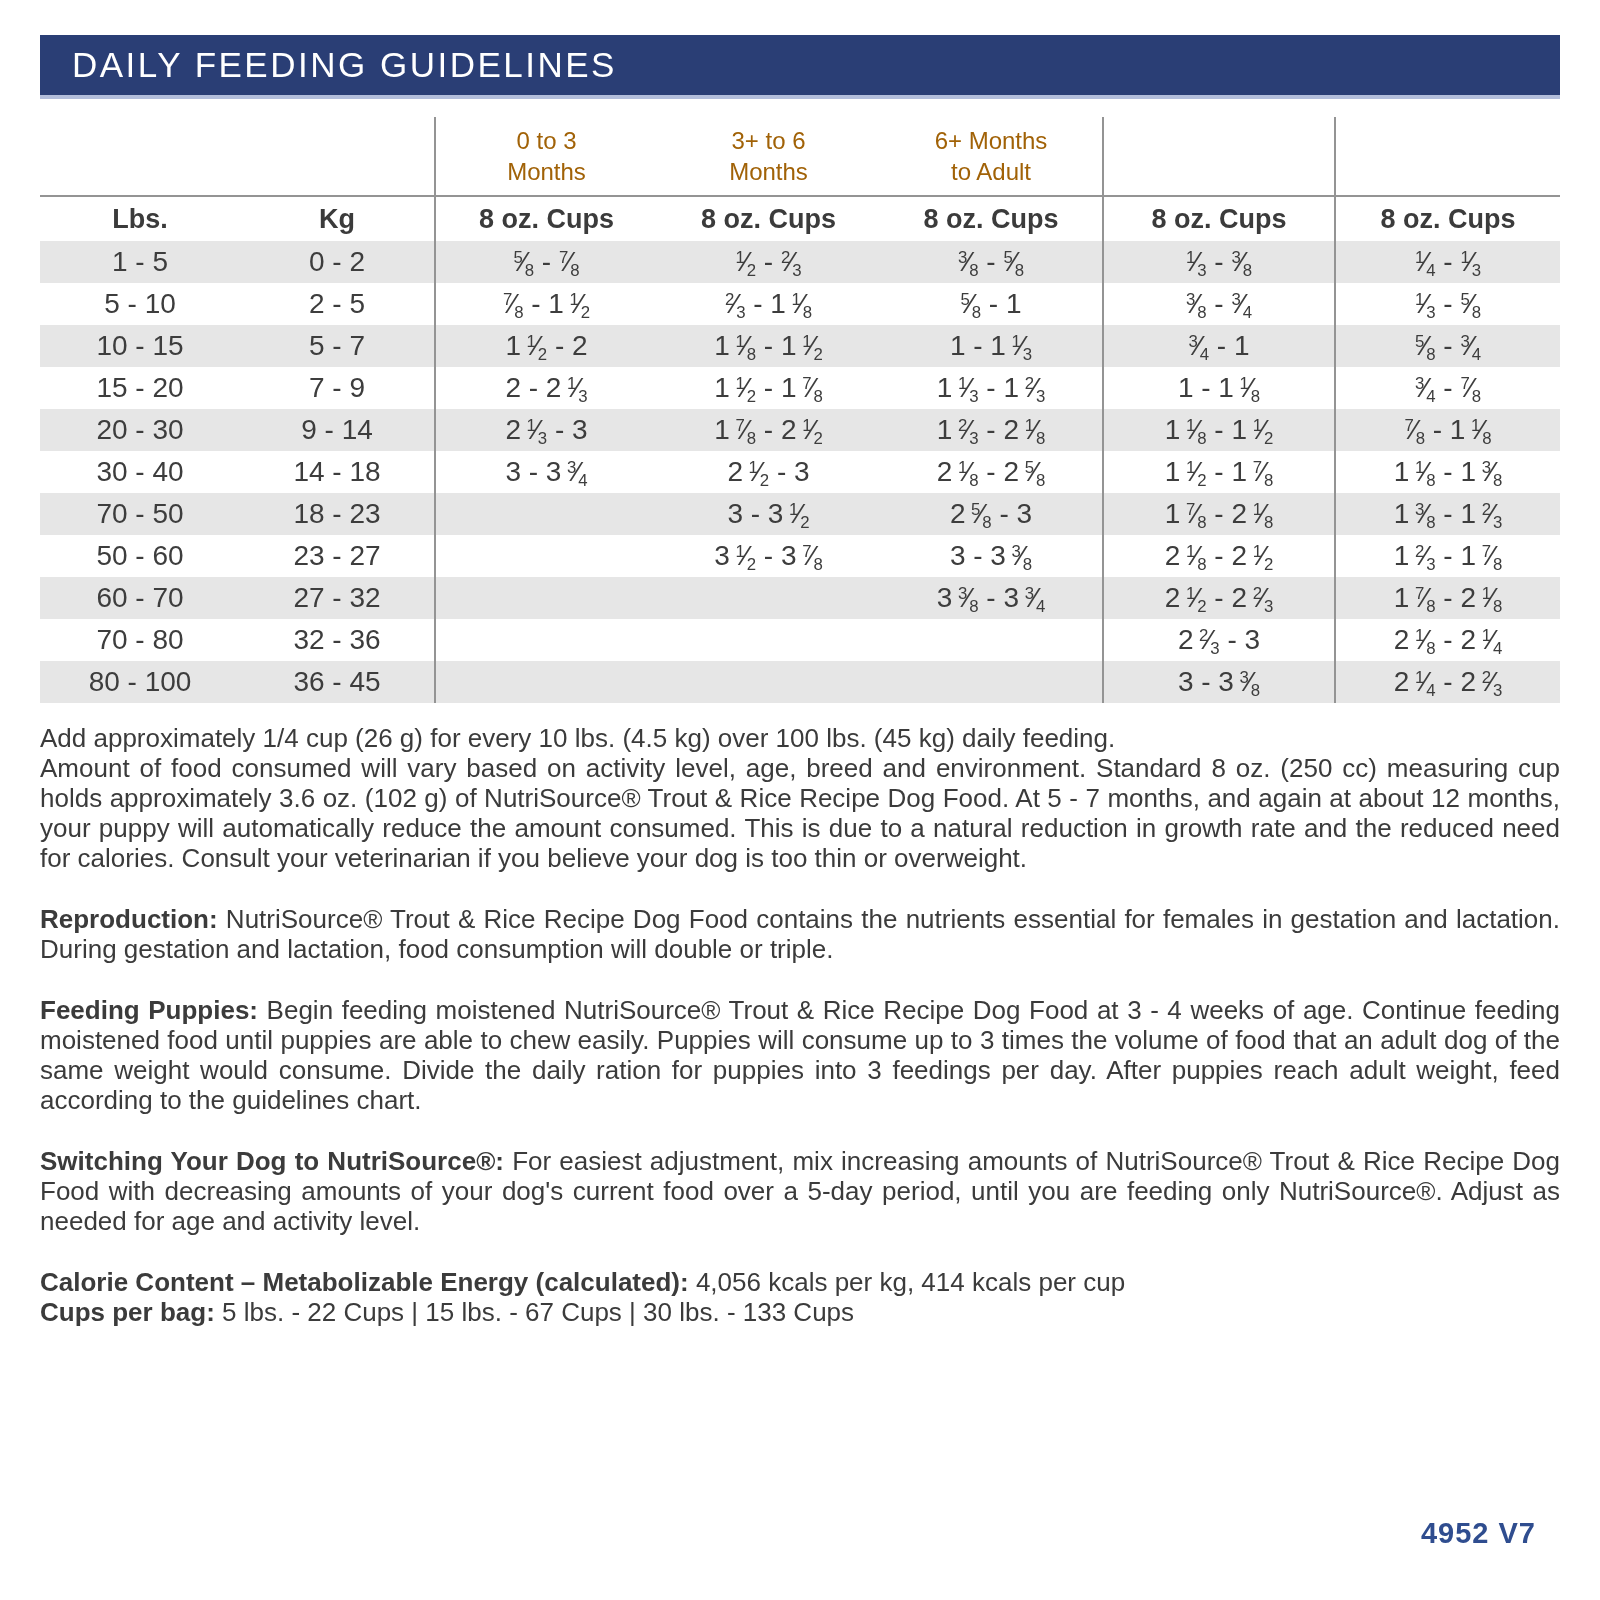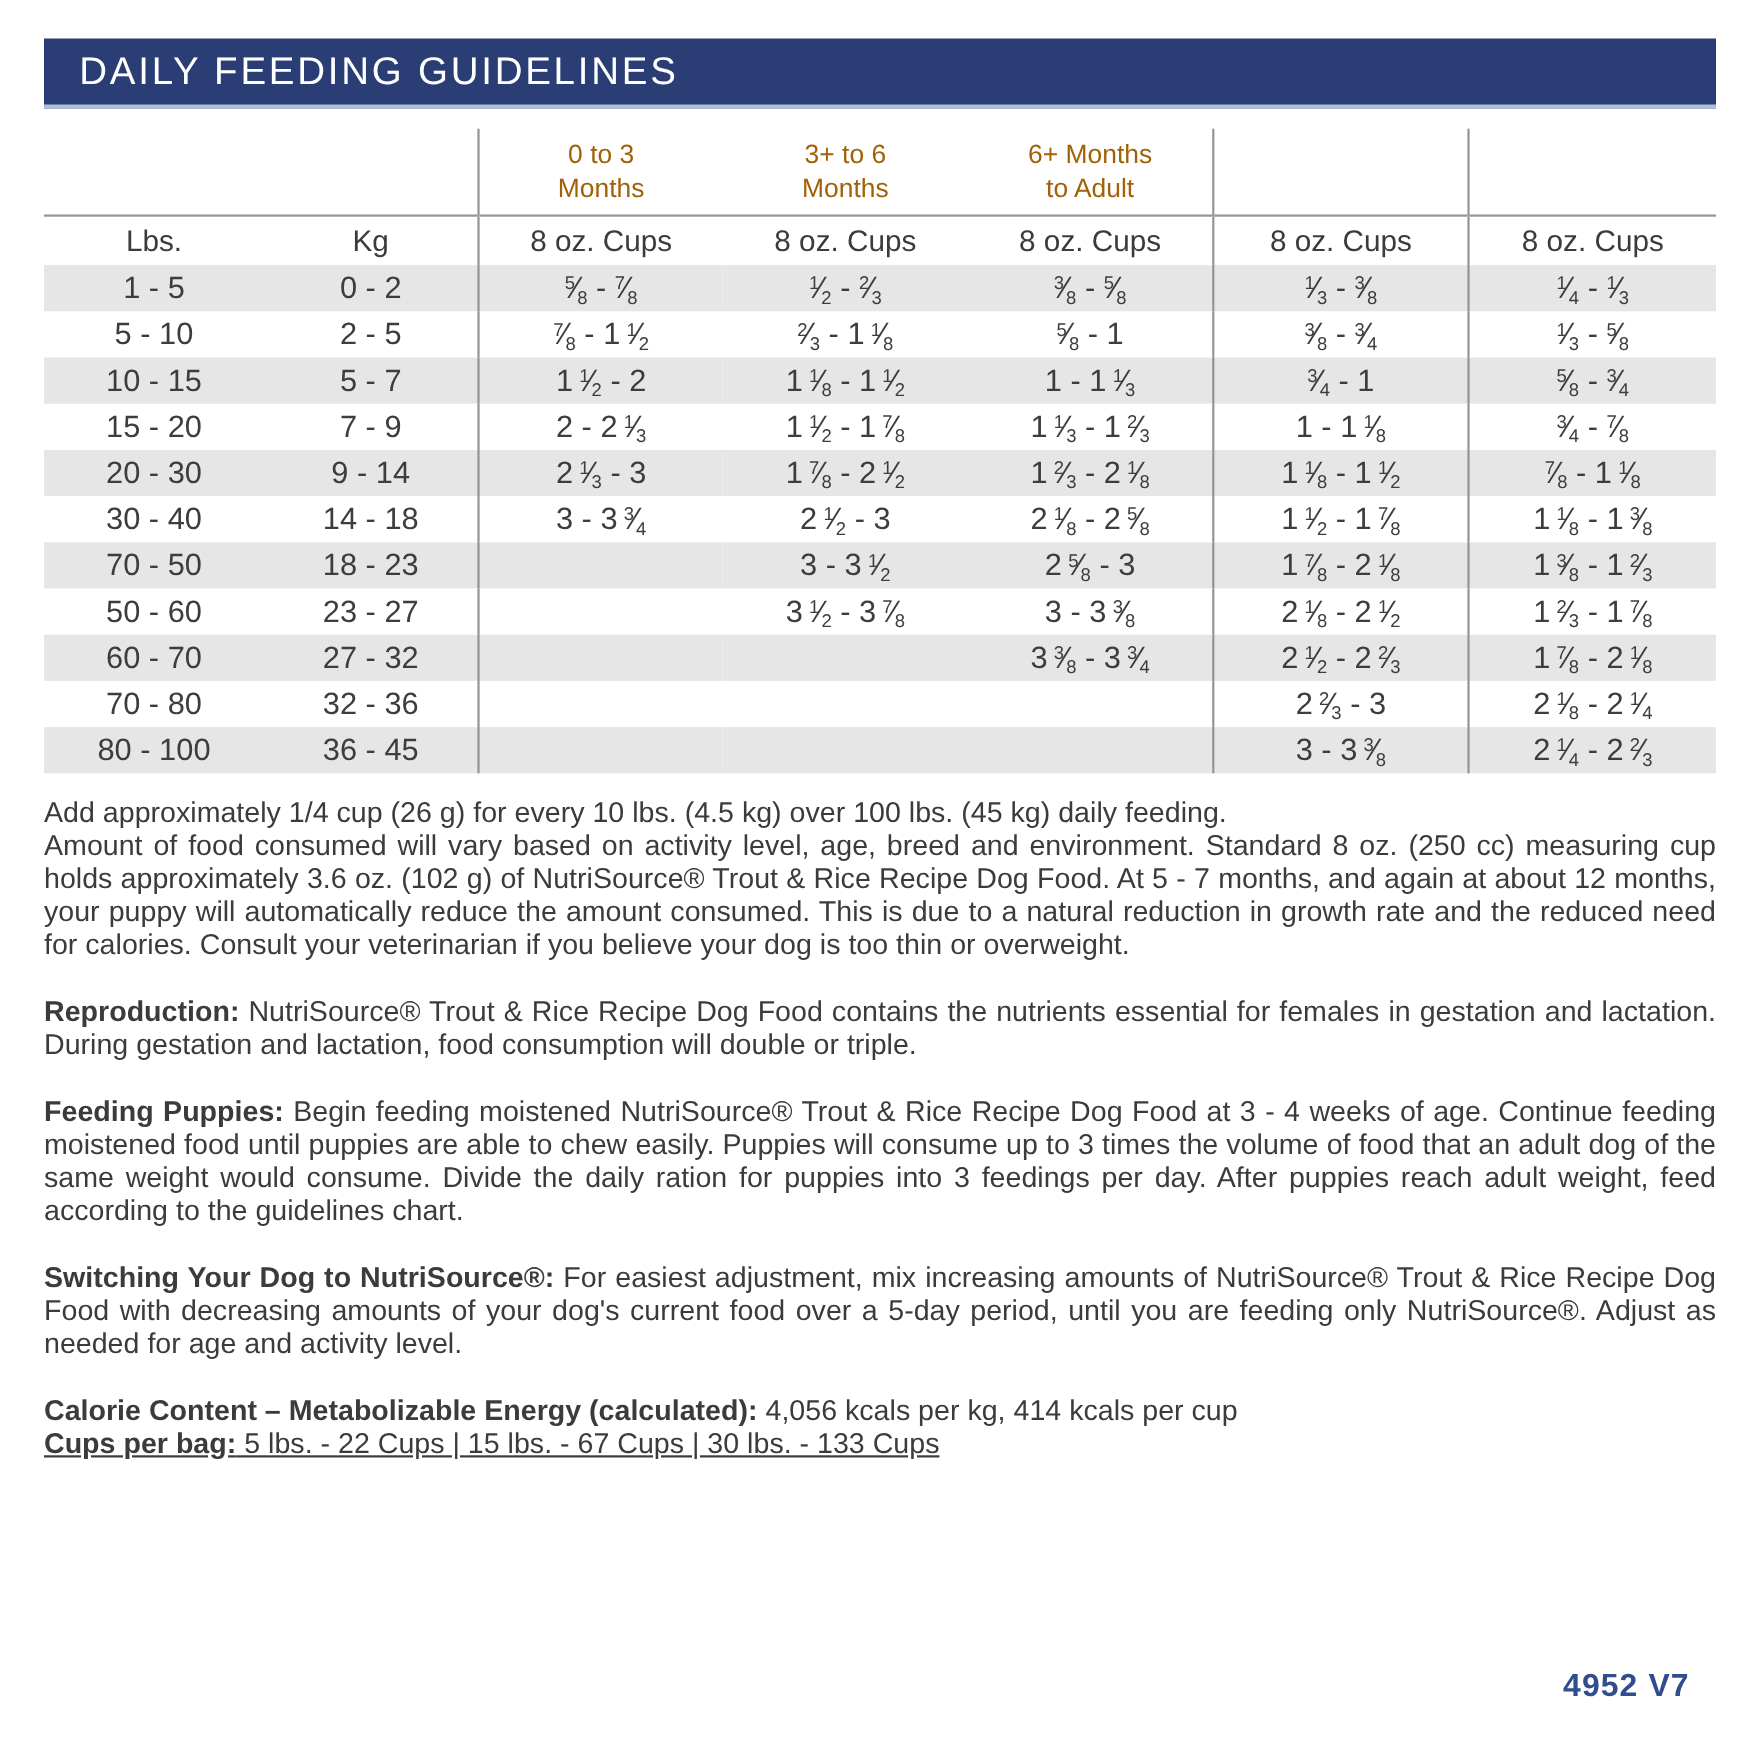--- a/index.html
+++ b/index.html
@@ -28,40 +28,40 @@
   }
   table.feed th, table.feed td{padding:0;text-align:center;vertical-align:middle;}
   tr.group-row th{
     background:var(--header-bg,#e4e4e4);
     height:50px;font-size:29px;font-weight:700;color:#2e2e2e;letter-spacing:.5px;
   }
   tr.months-row th{
     height:78px;font-size:24px;font-weight:400;line-height:31px;color:#a16207;
   }
   tr.units-row th{
-    height:44px;font-size:27px;font-weight:400;color:#3b3b3b;
+    height:44px;font-size:27px;font-weight:700;color:#3b3b3b;
     border-top:2px solid var(--line,#949494);
   }
   tbody td{height:42px;font-size:28px;color:#3d3d3d;}
   tbody tr.stripe td{background:var(--stripe,#e6e6e6);}
   .vline{border-left:2px solid var(--line,#949494);}
 
   
   .fr{white-space:nowrap;letter-spacing:0;}
   .fr .n{font-size:.6em;position:relative;top:-.5em;}
   .fr .sl{margin:0 -.05em;}
   .fr .d{font-size:.6em;position:relative;top:.28em;}
 
   
   .notes{margin-top:20px;font-size:26px;line-height:30px;}
   .notes p{margin:0;}
   .just{text-align:justify;}
   .bold{font-weight:700;}
   .sec{margin:31px 0 0 0;font-size:26px;line-height:30px;text-align:justify;}
-  .sec.tight{margin-top:0;text-decoration:underline;}
+  .sec.tight{margin-top:0;}
   .sec b{font-weight:700;}
 
   .doc-code{
     position:absolute;right:64px;bottom:50px;
     font-size:29px;font-weight:700;letter-spacing:1px;
     color:var(--doc-code,#2f4d8f);
   }
 </style>
 </head>
 <body style="--banner: #2a3e75; --banner-edge: #b3bedb; --header-bg: #e4e4e4; --stripe: #e6e6e6; --line: #949494; --text: #3b3b3b; --doc-code: #2f4d8f;">

